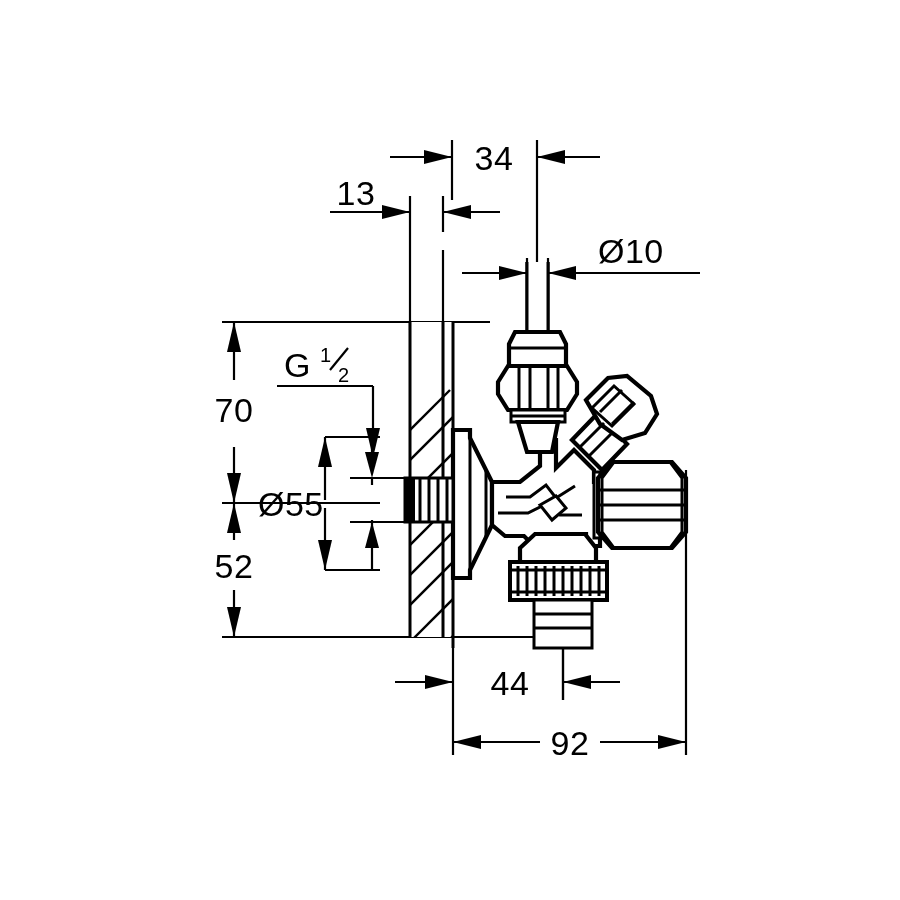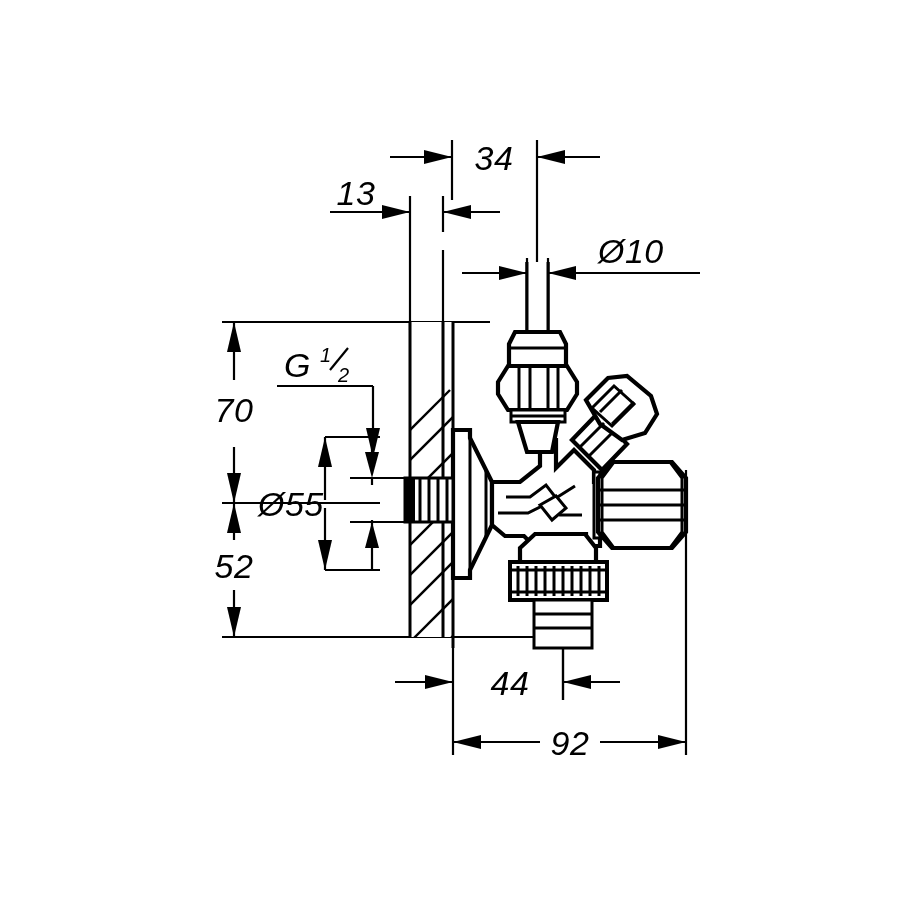--- a/index.html
+++ b/index.html
@@ -10,21 +10,20 @@
   }
   body {
     font-family: "Liberation Sans", sans-serif;
   }
   #drawing-root {
     position: relative;
     width: 772px;
     height: 900px;
     background: #86efac;
     overflow: hidden;
-    font-style: italic;
   }
   #drawing-svg {
     display: block;
     width: 900px;
     height: 900px;
   }
   .dim-text {
     font-family: "Liberation Sans", sans-serif;
     font-size: 34px;
     fill: #000000;

